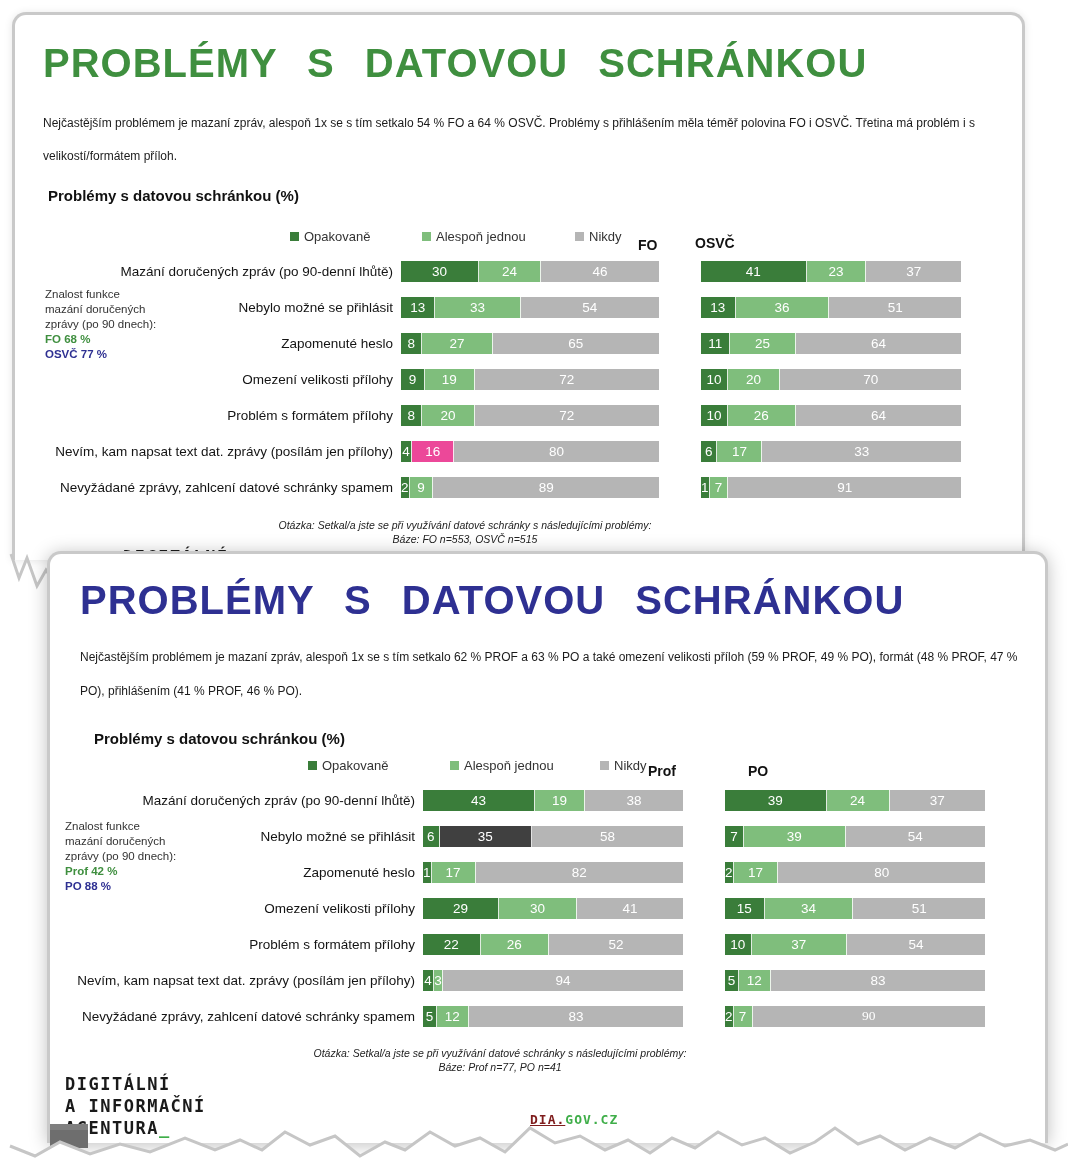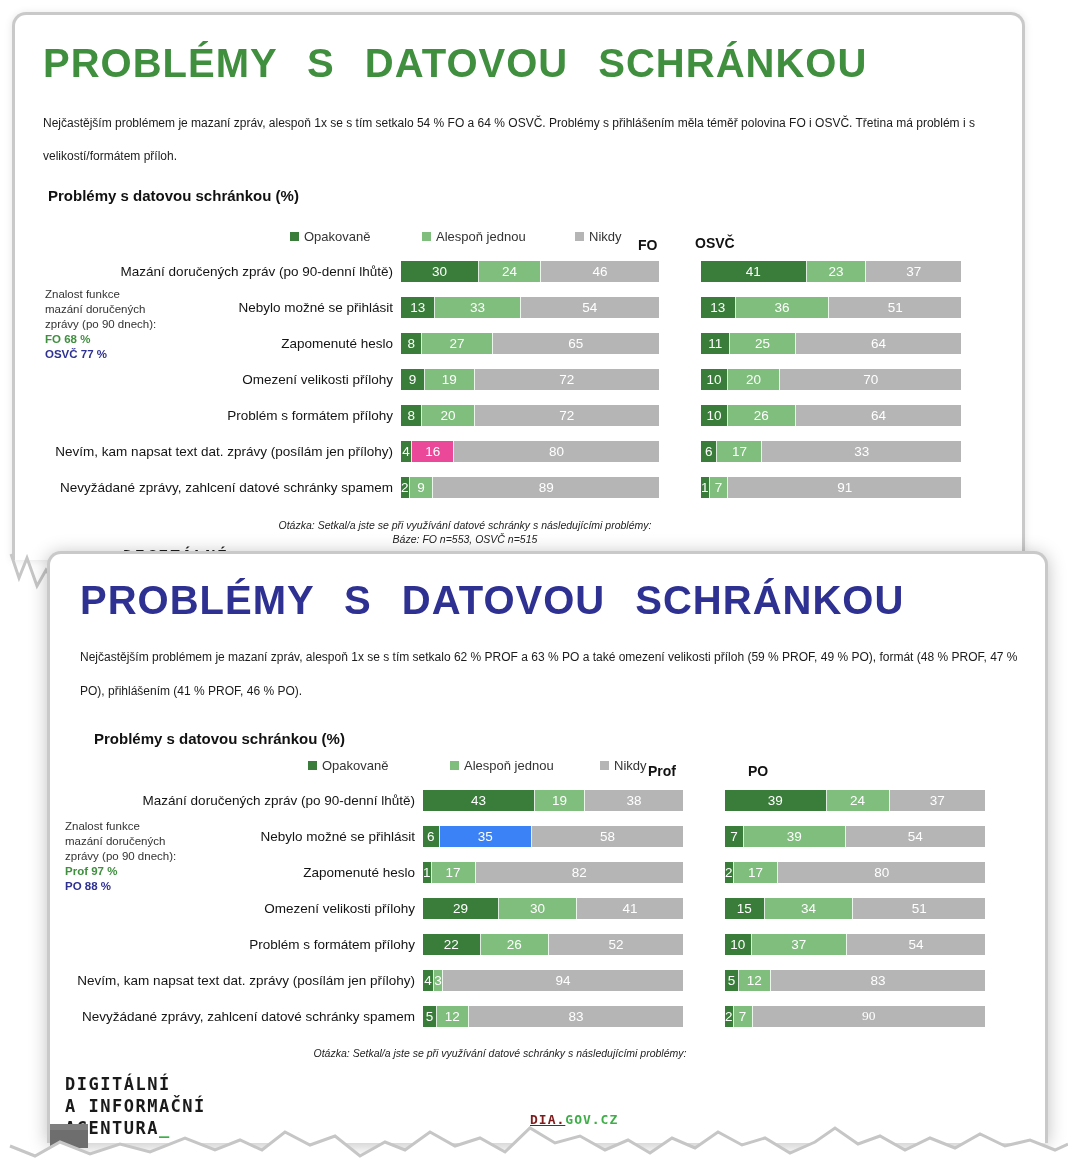--- a/index.html
+++ b/index.html
@@ -218,21 +218,21 @@
         <div class="bar" style="width: 260px;">
           <div class="seg" style="flex-grow: 39; background: rgb(58, 125, 58);">39</div>
           <div class="seg" style="flex-grow: 24; background: rgb(127, 190, 124);">24</div>
           <div class="seg" style="flex-grow: 37; background: rgb(181, 181, 181);">37</div>
         </div>
       </div>
       <div class="crow">
         <div class="rlabel" style="width: 367px;">Nebylo možné se přihlásit</div>
         <div class="bar" style="width: 260px;">
           <div class="seg" style="flex-grow: 6; background: rgb(58, 125, 58);">6</div>
-          <div class="seg" style="flex-grow: 35; background: #3b82f6;">35</div>
+          <div class="seg" style="flex-grow: 35; background: #404040;">35</div>
           <div class="seg" style="flex-grow: 58; background: rgb(181, 181, 181);">58</div>
         </div>
         <div class="spacer" style="width: 42px;"></div>
         <div class="bar" style="width: 260px;">
           <div class="seg" style="flex-grow: 7; background: rgb(58, 125, 58);">7</div>
           <div class="seg" style="flex-grow: 39; background: rgb(127, 190, 124);">39</div>
           <div class="seg" style="flex-grow: 54; background: rgb(181, 181, 181);">54</div>
         </div>
       </div>
       <div class="crow">
@@ -304,26 +304,27 @@
           <div class="seg" style="flex-grow: 7; background: rgb(127, 190, 124);">7</div>
           <div class="seg" style="flex-grow: 90; background: rgb(181, 181, 181); font-family: Liberation Serif, serif;">90</div>
         </div>
       </div>
     </div>
 
   <div class="side-note" style="left:15px; top:265px; width:160px;">
     <div>Znalost funkce</div>
     <div>mazání doručených</div>
     <div>zprávy (po 90 dnech):</div>
-    <div class="val val-green">Prof 97 %</div>
+    <div class="val val-green">Prof 42 %</div>
     <div class="val val-navy">PO 88 %</div>
   </div>
 
   <div class="footnote" style="left:120px; top:492px; width:660px;">
     <div>Otázka: Setkal/a jste se při využívání datové schránky s následujícími problémy:</div>
+    <div>Báze: Prof n=77, PO n=41</div>
   </div>
 
   <div class="abs mono logo" style="left:15px; top:519px;">
     <div>DIGITÁLNÍ</div>
     <div>A INFORMAČNÍ</div>
     <div><span>AGENTURA</span><span class="cursor">_</span></div>
   </div>
 
   <div class="abs mono dia-link" style="left:480px; top:558px;">
     <span class="dia-prefix">DIA.</span><span class="dia-suffix">GOV.CZ</span>

